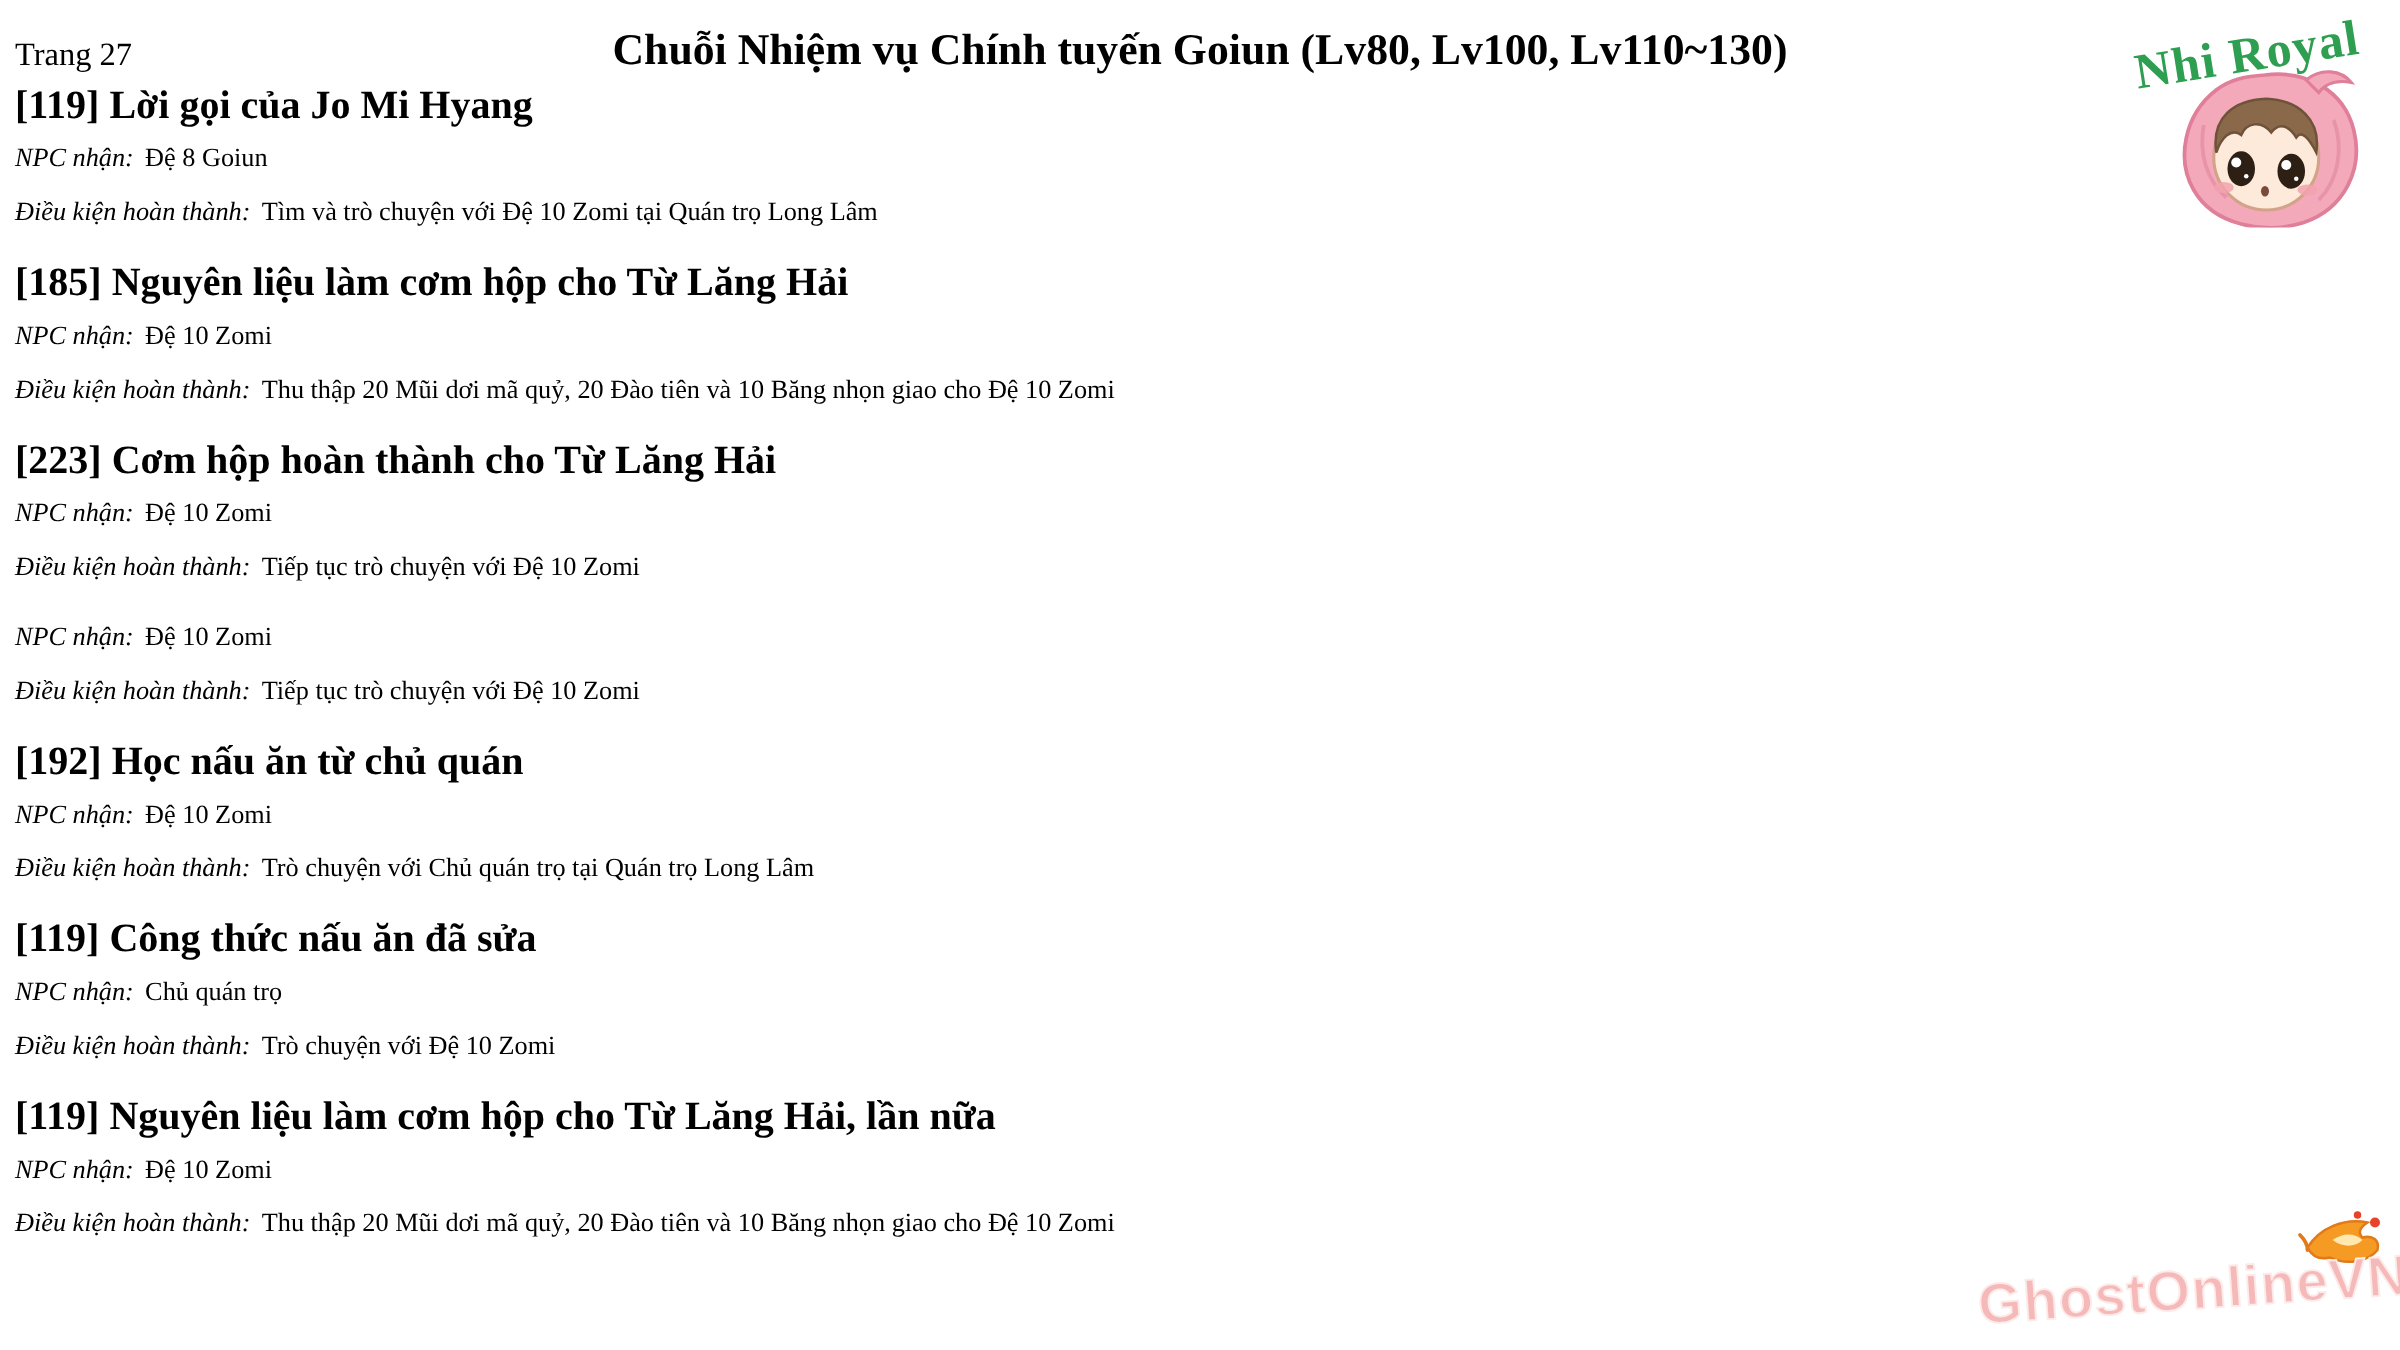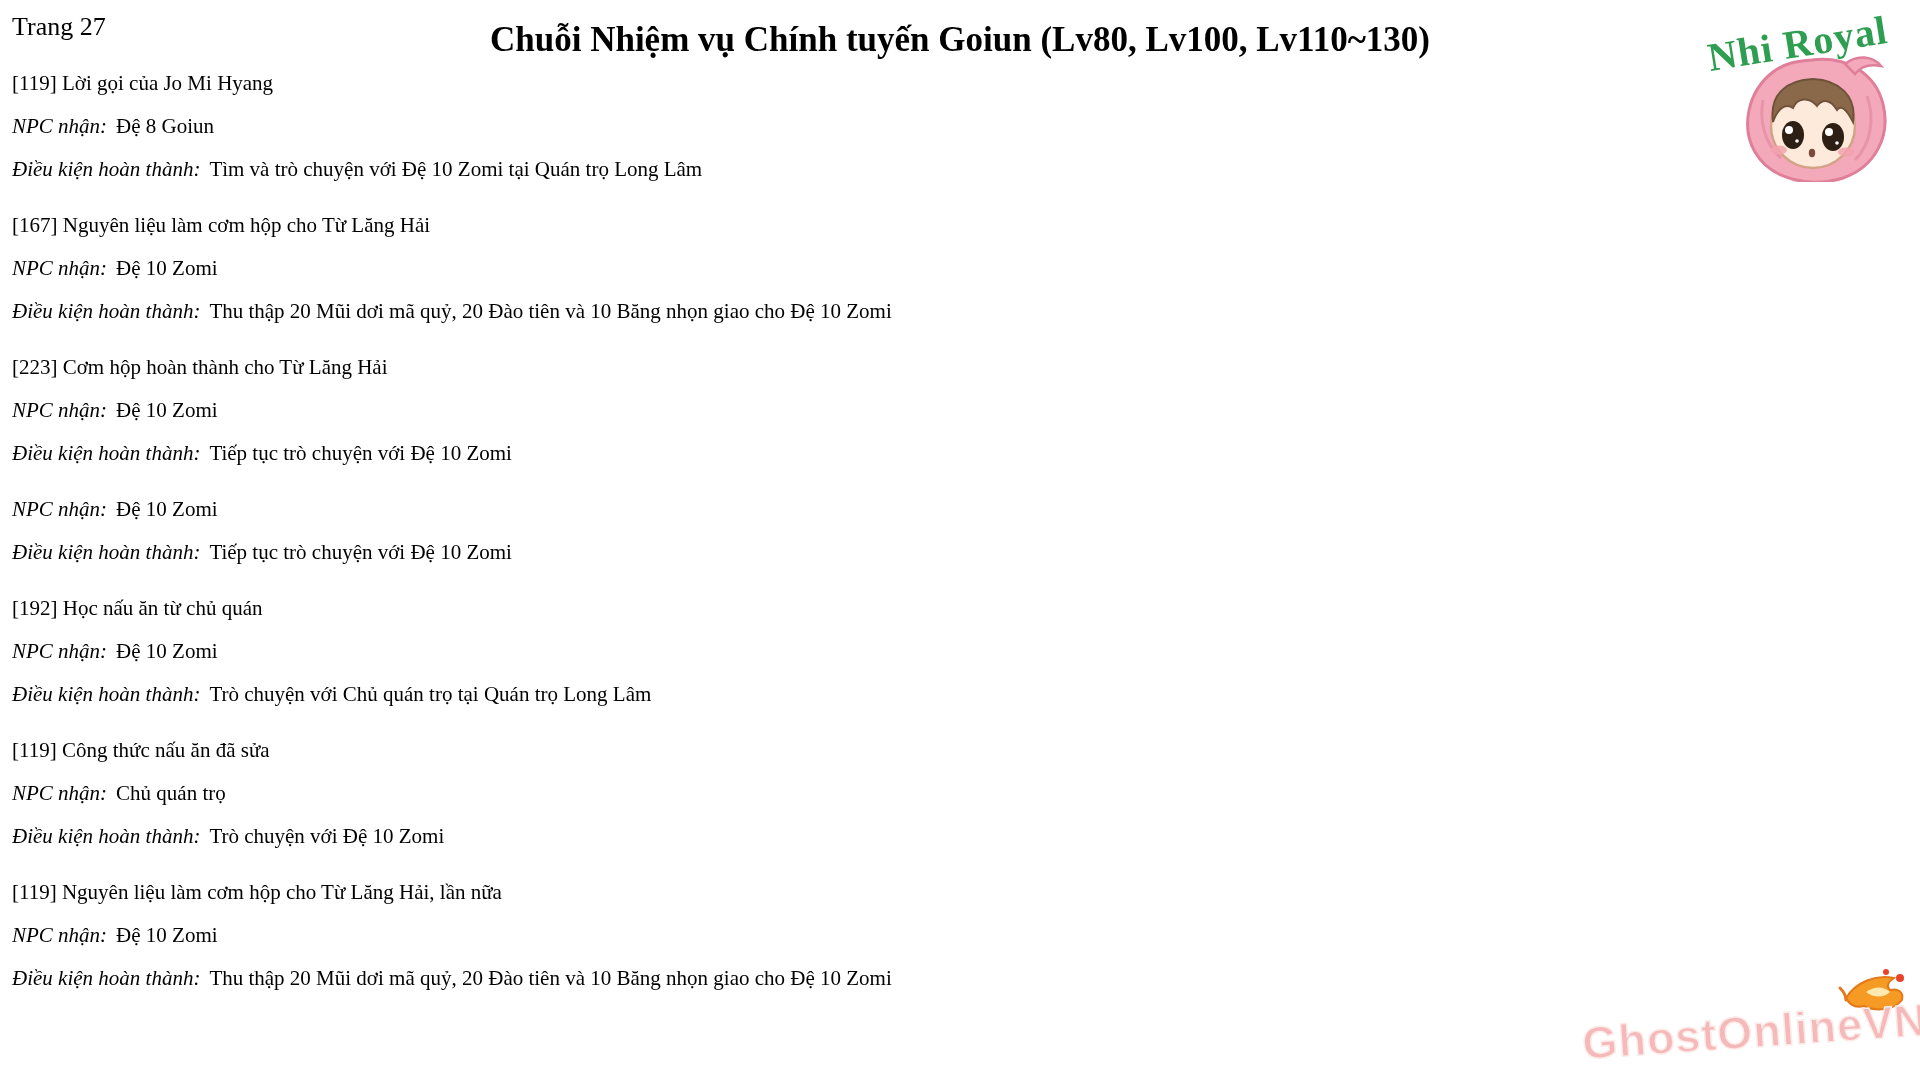--- a/index.html
+++ b/index.html
@@ -7,32 +7,32 @@
   body {
     background:#ffffff;
     color:#000000;
     font-family:"Liberation Serif", serif;
     position:relative;
     overflow:hidden;
   }
 
   .header { position:relative; height:56px; }
   .page-label {
-    position:absolute; left:12px; top:12px;
+    position:absolute; left:12px; top:29px;
     font-size:26px; line-height:30px;
   }
   .doc-title {
     position:absolute; left:0; right:0; top:20px;
     text-align:center;
     font-size:35px; font-weight:bold; line-height:40px;
   }
 
   .quests { padding:6px 40px 0 12px; }
   .quest { margin-bottom:13px; }
-  .q-title { font-size:21px; font-weight:normal; line-height:43px; }
+  .q-title { font-size:32px; font-weight:bold; line-height:43px; }
   .q-line  { font-size:21px; font-weight:normal; line-height:43px; }
   .q-label { font-style:italic; margin-right:9px; }
 
   .brand {
     position:absolute; top:6px; right:14px; width:210px; height:175px;
     pointer-events:none;
   }
   .brand-text {
     position:absolute; top:14px; right:18px;
     font-family:"Liberation Serif", serif;
@@ -70,21 +70,21 @@
 
 <div class="quests">
 
   <section class="quest">
     <h2 class="q-title">[119] Lời gọi của Jo Mi Hyang</h2>
     <p class="q-line"><em class="q-label">NPC nhận:</em><span>Đệ 8 Goiun</span></p>
     <p class="q-line"><em class="q-label">Điều kiện hoàn thành:</em><span>Tìm và trò chuyện với Đệ 10 Zomi tại Quán trọ Long Lâm</span></p>
   </section>
 
   <section class="quest">
-    <h2 class="q-title">[167] Nguyên liệu làm cơm hộp cho Từ Lăng Hải</h2>
+    <h2 class="q-title">[185] Nguyên liệu làm cơm hộp cho Từ Lăng Hải</h2>
     <p class="q-line"><em class="q-label">NPC nhận:</em><span>Đệ 10 Zomi</span></p>
     <p class="q-line"><em class="q-label">Điều kiện hoàn thành:</em><span>Thu thập 20 Mũi dơi mã quỷ, 20 Đào tiên và 10 Băng nhọn giao cho Đệ 10 Zomi</span></p>
   </section>
 
   <section class="quest">
     <h2 class="q-title">[223] Cơm hộp hoàn thành cho Từ Lăng Hải</h2>
     <p class="q-line"><em class="q-label">NPC nhận:</em><span>Đệ 10 Zomi</span></p>
     <p class="q-line"><em class="q-label">Điều kiện hoàn thành:</em><span>Tiếp tục trò chuyện với Đệ 10 Zomi</span></p>
   </section>
 

